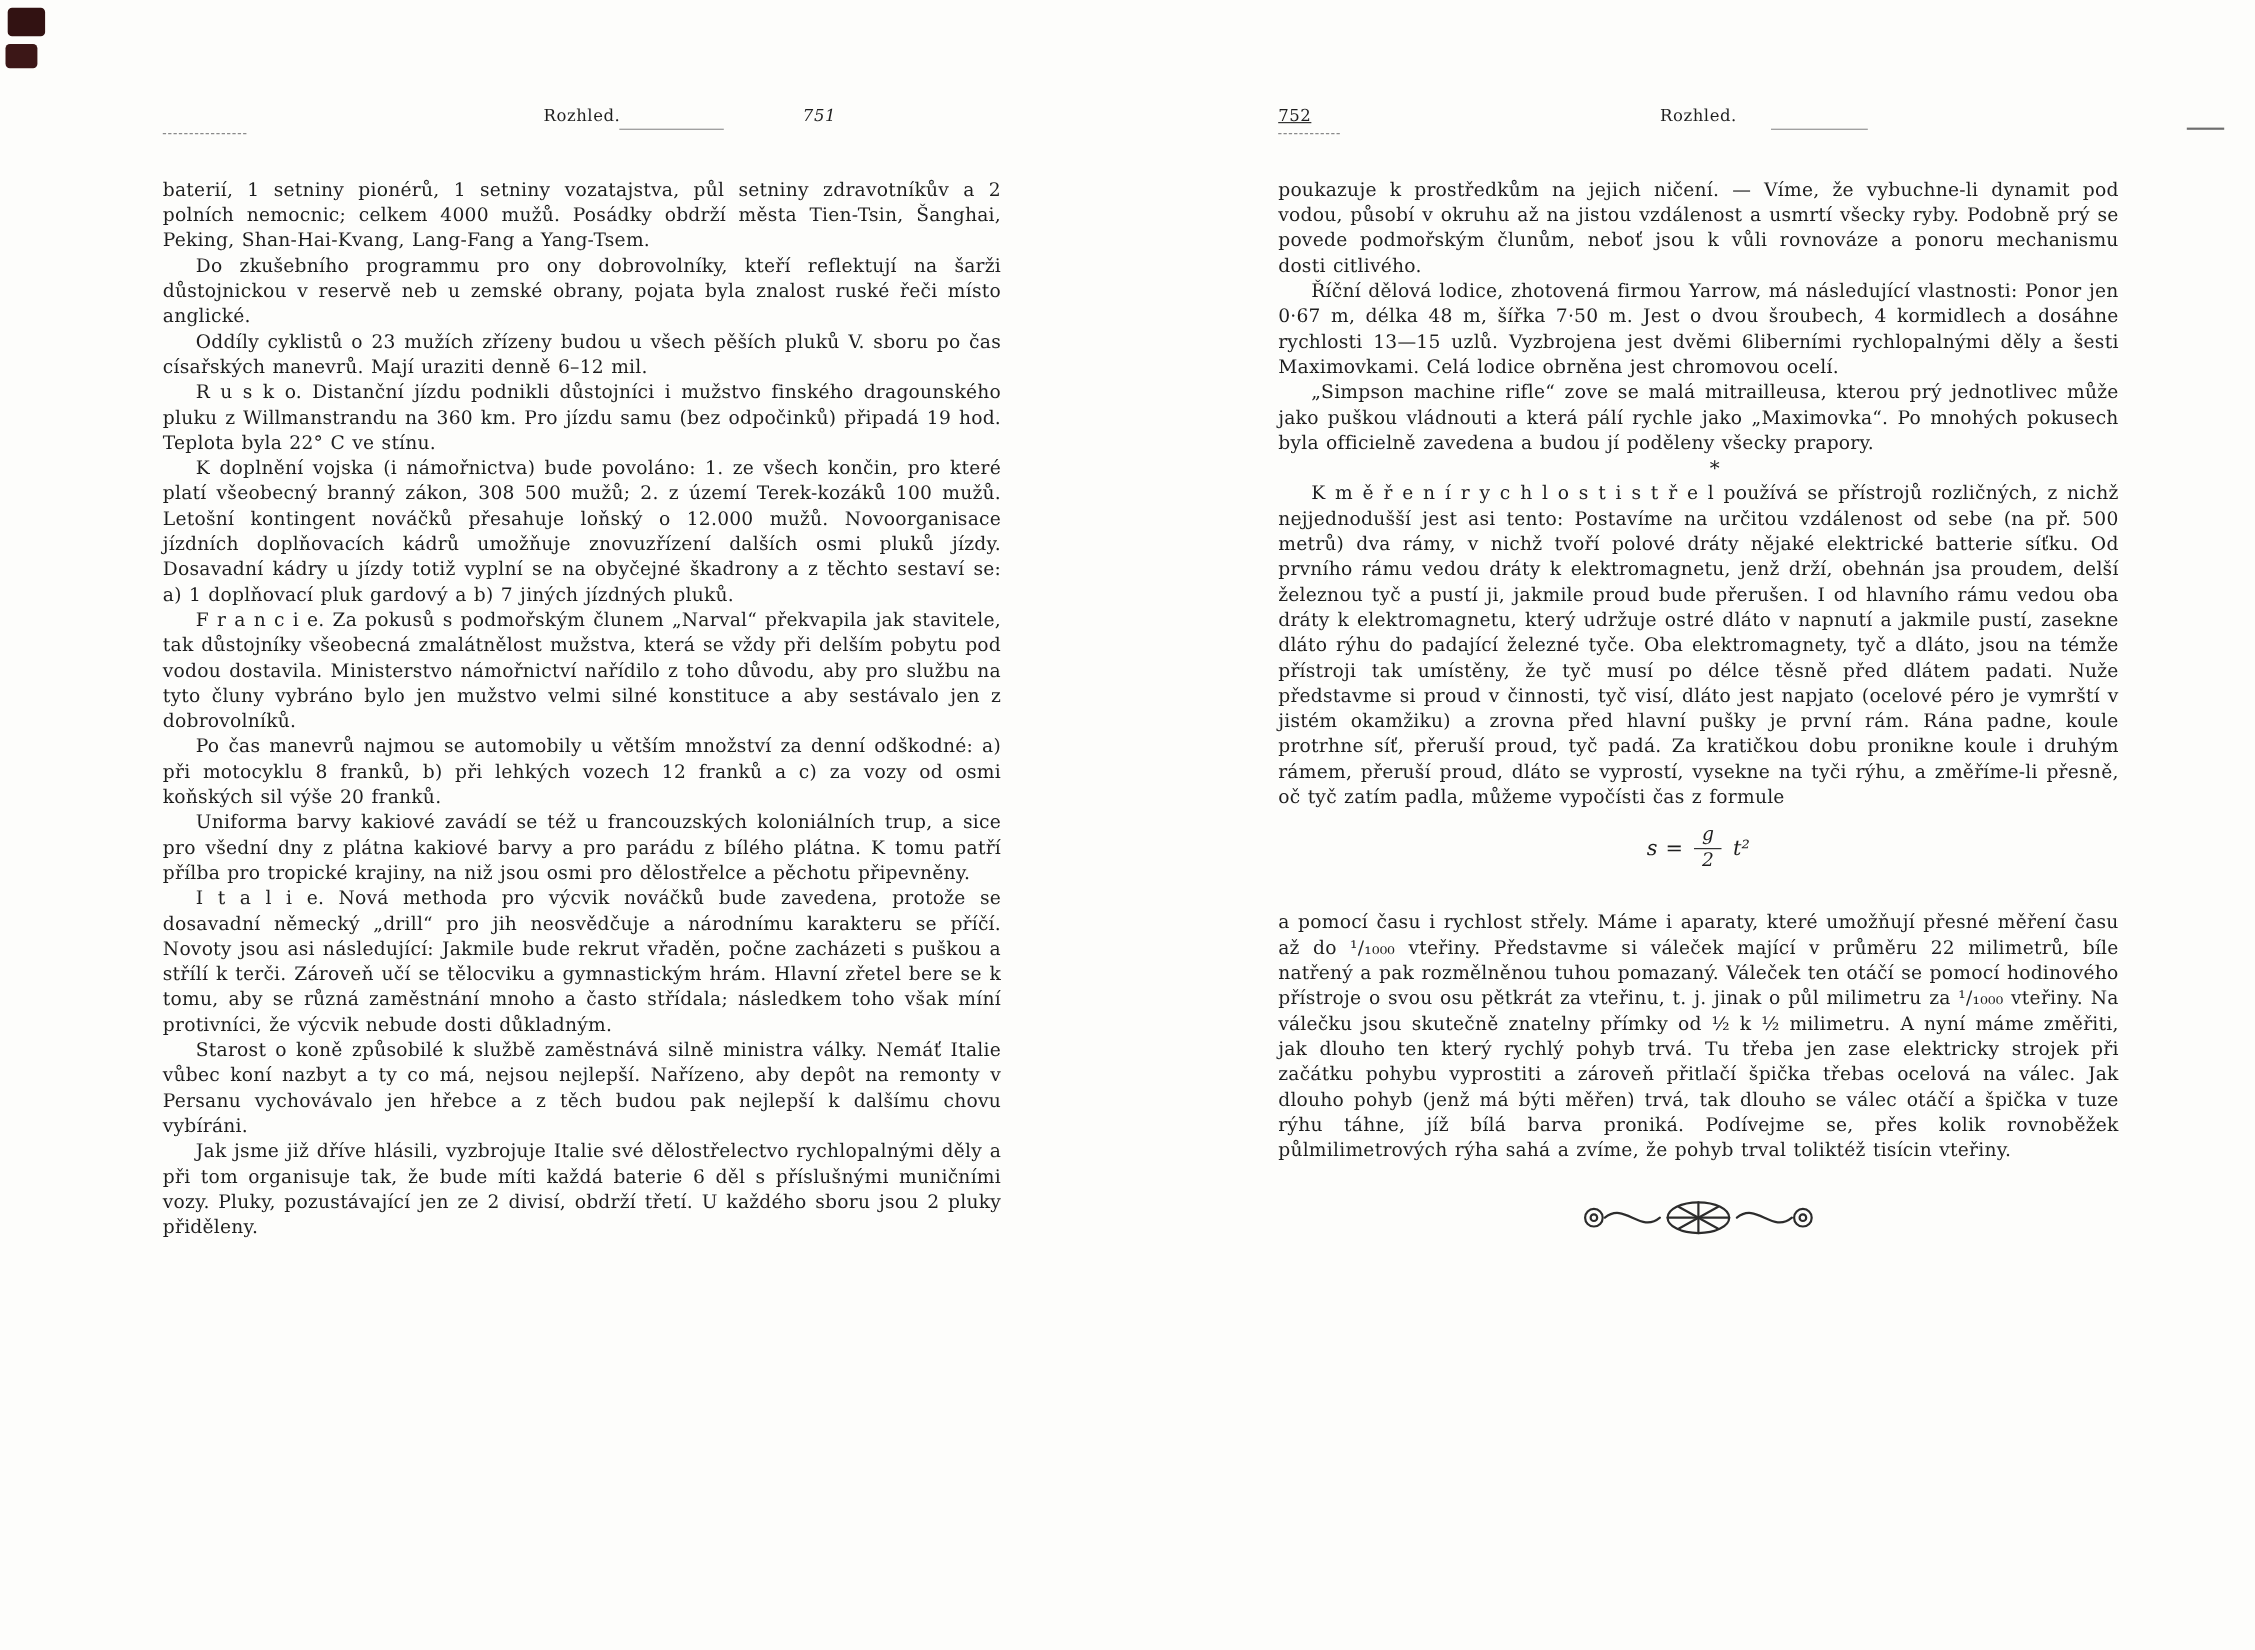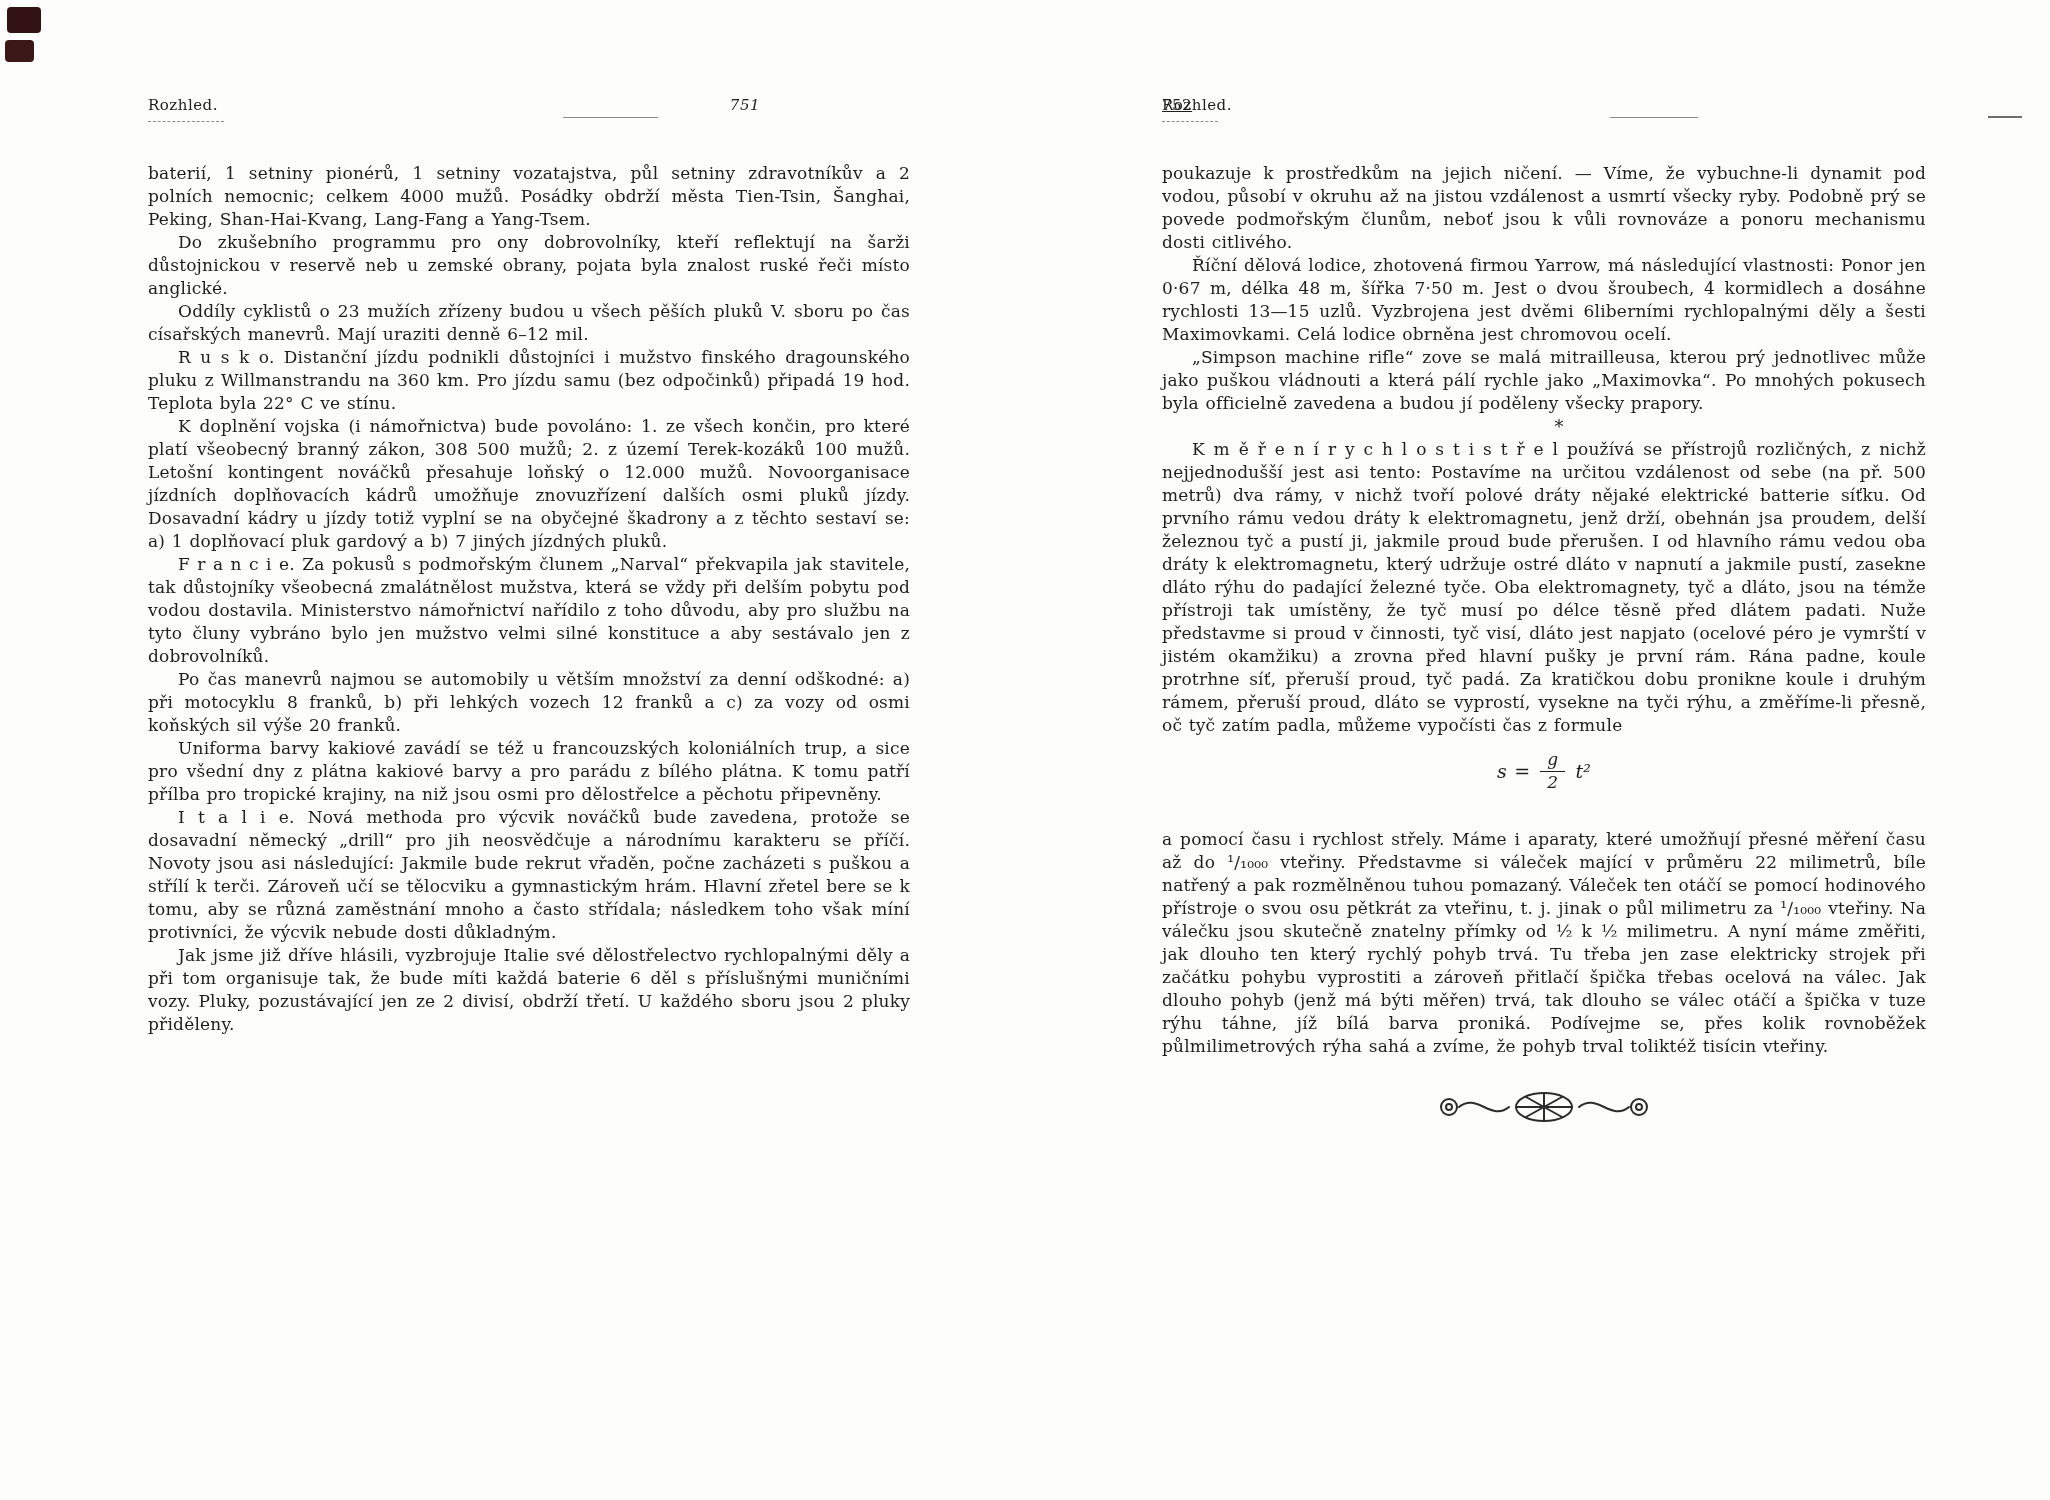--- a/index.html
+++ b/index.html
@@ -21,21 +21,21 @@
 
   .page { position: absolute; top: 96px; }
   .page-left  { left: 148px; width: 762px; }
   .page-right { left: 1162px; width: 764px; }
 
   .page-header {
     position: relative;
     height: 30px;
     margin-bottom: 12px;
     font-size: 15px;
-    text-align: left;
+    text-align: center;
     letter-spacing: 0.5px;
   }
   .running-title { display: inline-block; }
   .page-num-right { position: absolute; right: 150px; top: 0; font-style: italic; }
   .page-num-left  { position: absolute; left: 0; top: 0; text-decoration: underline; }
   .rule-mark { position: absolute; height: 0; border-top: 1.5px solid #8a8a8a; }
   .rule-a-left  { left: 0;   top: 25px; width: 76px;  border-top-style: dashed; }
   .rule-b-left  { left: 415px; top: 21px; width: 95px; }
   .rule-a-right { left: 0;   top: 25px; width: 56px;  border-top-style: dashed; }
   .rule-b-right { left: 448px; top: 21px; width: 88px; }
@@ -89,20 +89,21 @@
   <div class="body-text">
     <p class="noindent">baterií, 1 setniny pionérů, 1 setniny vozatajstva, půl setniny zdravotníkův a 2 polních nemocnic; celkem 4000 mužů. Posádky obdrží města Tien-Tsin, Šanghai, Peking, Shan-Hai-Kvang, Lang-Fang a Yang-Tsem.</p>
     <p>Do zkušebního programmu pro ony dobrovolníky, kteří reflektují na šarži důstojnickou v reservě neb u zemské obrany, pojata byla znalost ruské řeči místo anglické.</p>
     <p>Oddíly cyklistů o 23 mužích zřízeny budou u všech pěších pluků V. sboru po čas císařských manevrů. Mají uraziti denně 6–12 mil.</p>
     <p>R u s k o.  Distanční jízdu podnikli důstojníci i mužstvo finského dragounského pluku z Willmanstrandu na 360 km. Pro jízdu samu (bez odpočinků) připadá 19 hod. Teplota byla 22° C ve stínu.</p>
     <p>K doplnění vojska (i námořnictva) bude povoláno: 1. ze všech končin, pro které platí všeobecný branný zákon, 308 500 mužů; 2. z území Terek-kozáků 100 mužů. Letošní kontingent nováčků přesahuje loňský o 12.000 mužů. Novoorganisace jízdních doplňovacích kádrů umožňuje znovuzřízení dalších osmi pluků jízdy. Dosavadní kádry u jízdy totiž vyplní se na obyčejné škadrony a z těchto sestaví se: a) 1 doplňovací pluk gardový a b) 7 jiných jízdných pluků.</p>
     <p>F r a n c i e.  Za pokusů s podmořským člunem „Narval“ překvapila jak stavitele, tak důstojníky všeobecná zmalátnělost mužstva, která se vždy při delším pobytu pod vodou dostavila. Ministerstvo námořnictví nařídilo z toho důvodu, aby pro službu na tyto čluny vybráno bylo jen mužstvo velmi silné konstituce a aby sestávalo jen z dobrovolníků.</p>
     <p>Po čas manevrů najmou se automobily u větším množství za denní odškodné: a) při motocyklu 8 franků, b) při lehkých vozech 12 franků a c) za vozy od osmi koňských sil výše 20 franků.</p>
     <p>Uniforma barvy kakiové zavádí se též u francouzských koloniálních trup, a sice pro všední dny z plátna kakiové barvy a pro parádu z bílého plátna. K tomu patří přílba pro tropické krajiny, na niž jsou osmi pro dělostřelce a pěchotu připevněny.</p>
     <p>I t a l i e.  Nová methoda pro výcvik nováčků bude zavedena, protože se dosavadní německý „drill“ pro jih neosvědčuje a národnímu karakteru se příčí. Novoty jsou asi následující: Jakmile bude rekrut vřaděn, počne zacházeti s puškou a střílí k terči. Zároveň učí se tělocviku a gymnastickým hrám. Hlavní zřetel bere se k tomu, aby se různá zaměstnání mnoho a často střídala; následkem toho však míní protivníci, že výcvik nebude dosti důkladným.</p>
+    <p>Starost o koně způsobilé k službě zaměstnává silně ministra války. Nemáť Italie vůbec koní nazbyt a ty co má, nejsou nejlepší. Nařízeno, aby depôt na remonty v Persanu vychovávalo jen hřebce a z těch budou pak nejlepší k dalšímu chovu vybíráni.</p>
     <p>Jak jsme již dříve hlásili, vyzbrojuje Italie své dělostřelectvo rychlopalnými děly a při tom organisuje tak, že bude míti každá baterie 6 děl s příslušnými muničními vozy. Pluky, pozustávající jen ze 2 divisí, obdrží třetí. U každého sboru jsou 2 pluky přiděleny.</p>
   </div>
 </div>
 
 <div class="page page-right">
   <div class="page-header">
     <span class="page-num-left">752</span>
     <span class="running-title">Rozhled.</span>
     <span class="rule-mark rule-a-right"></span>
     <span class="rule-mark rule-b-right"></span>

